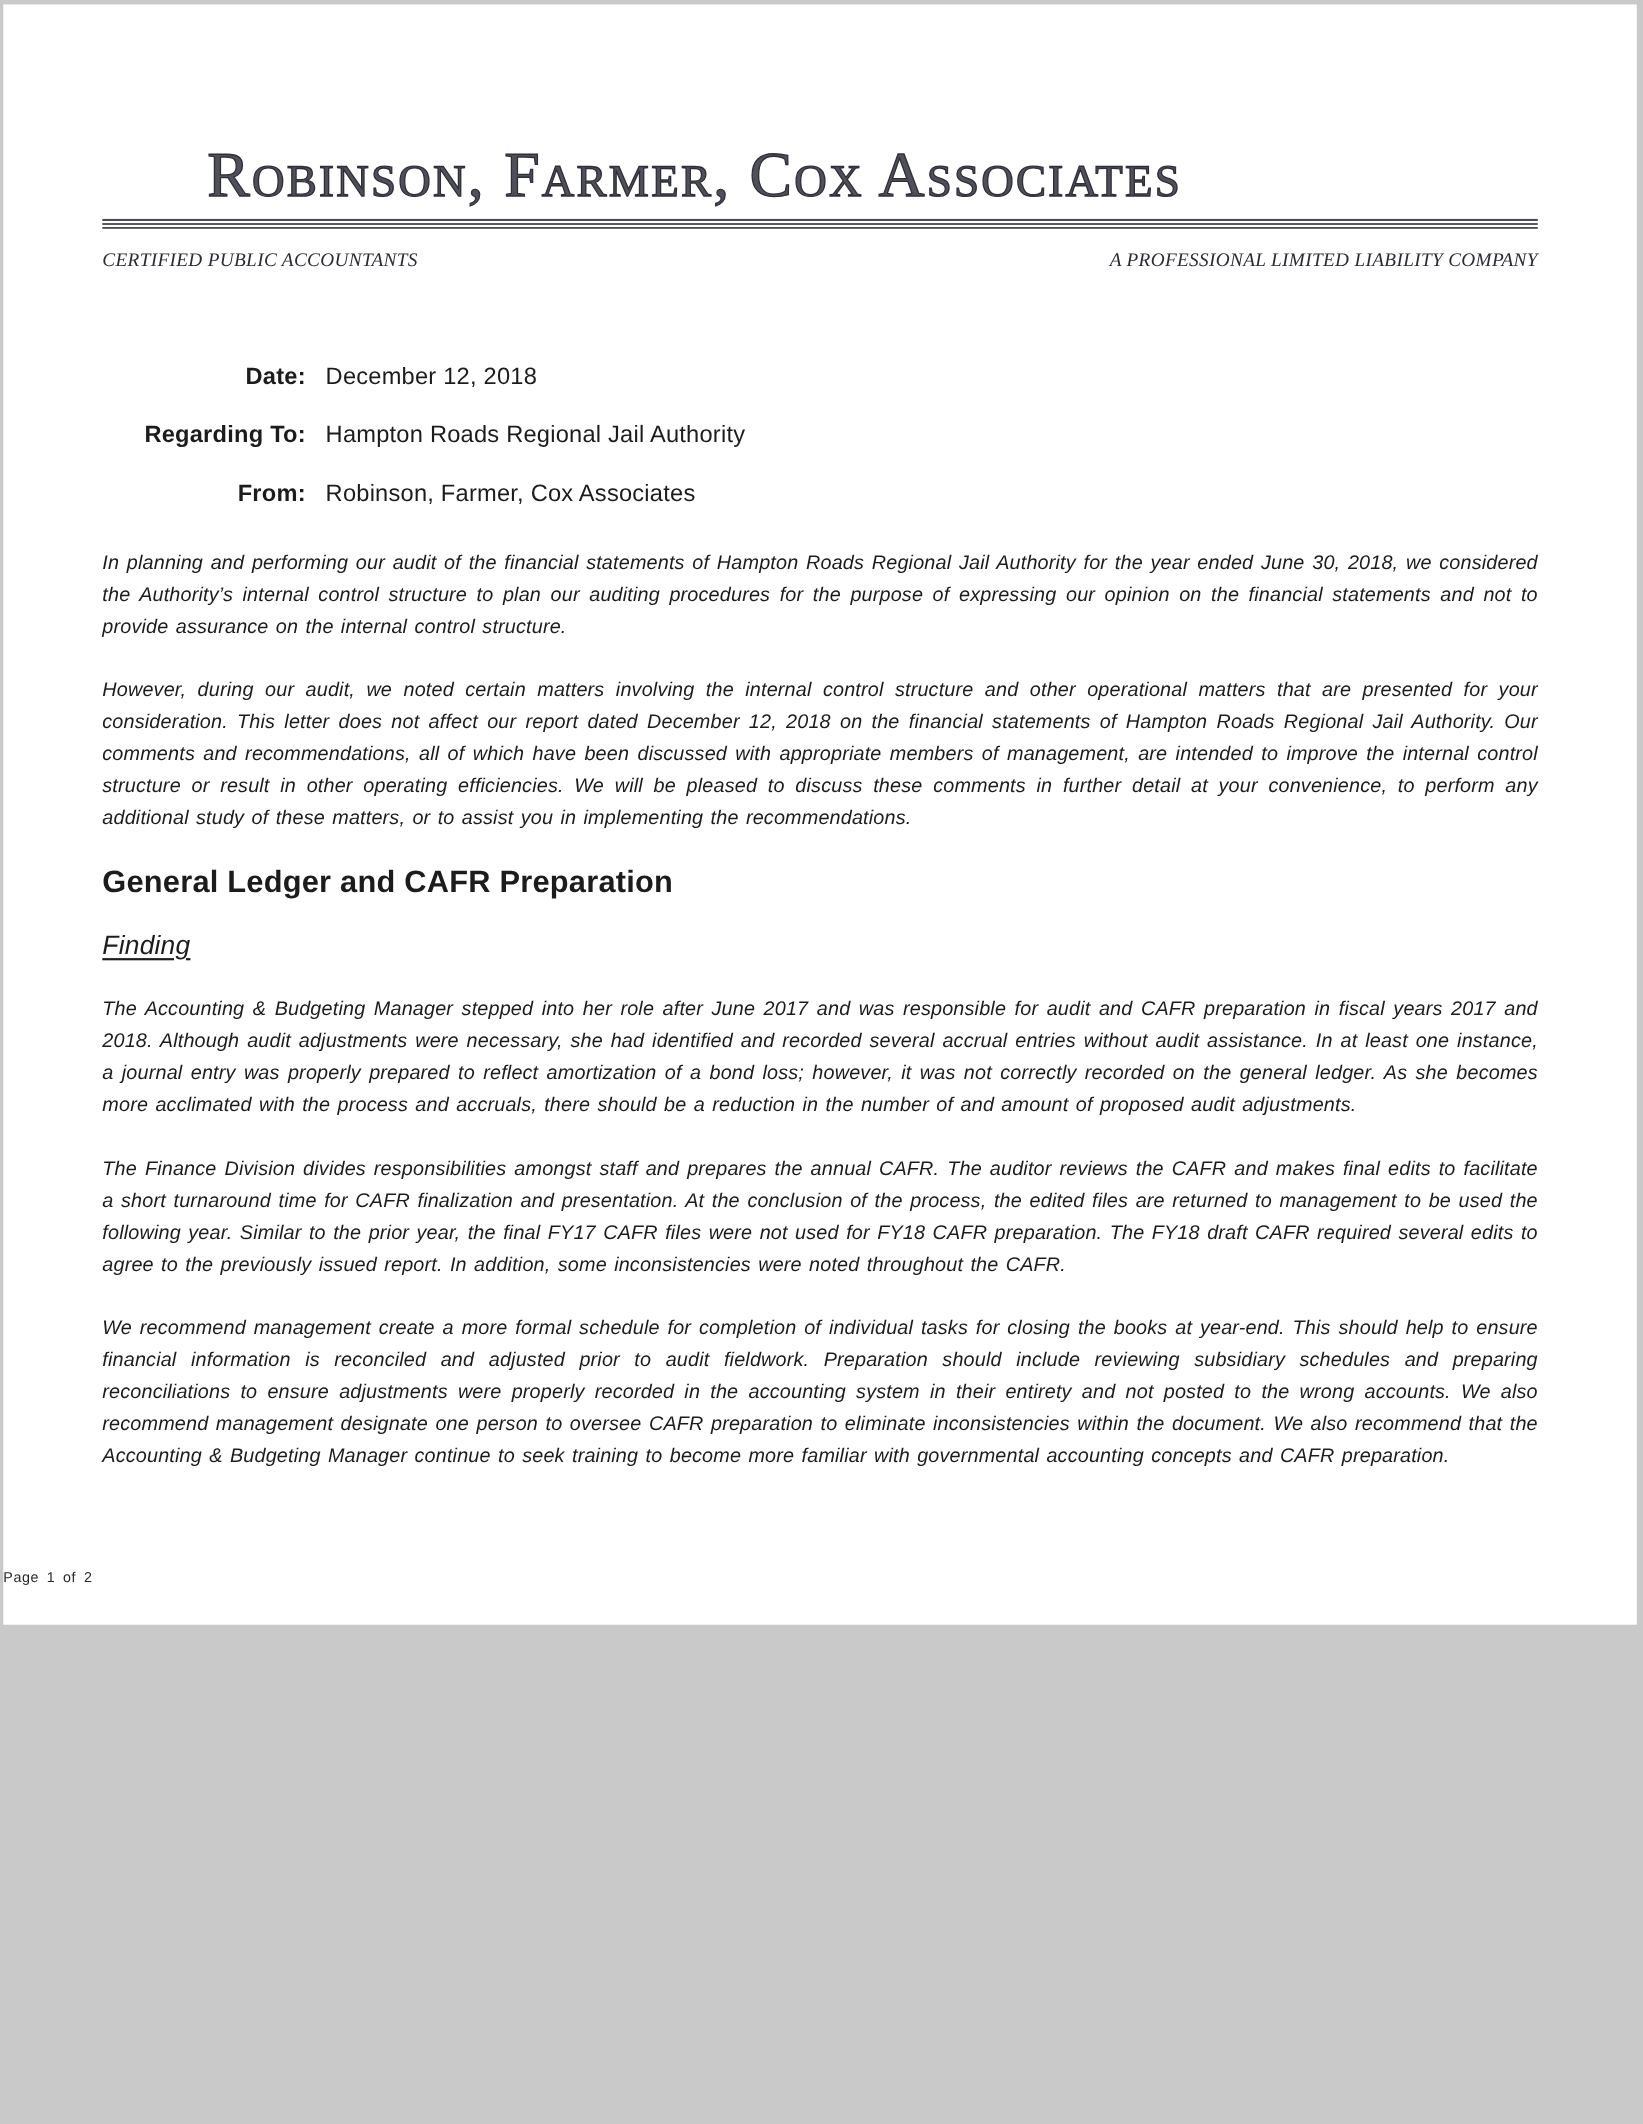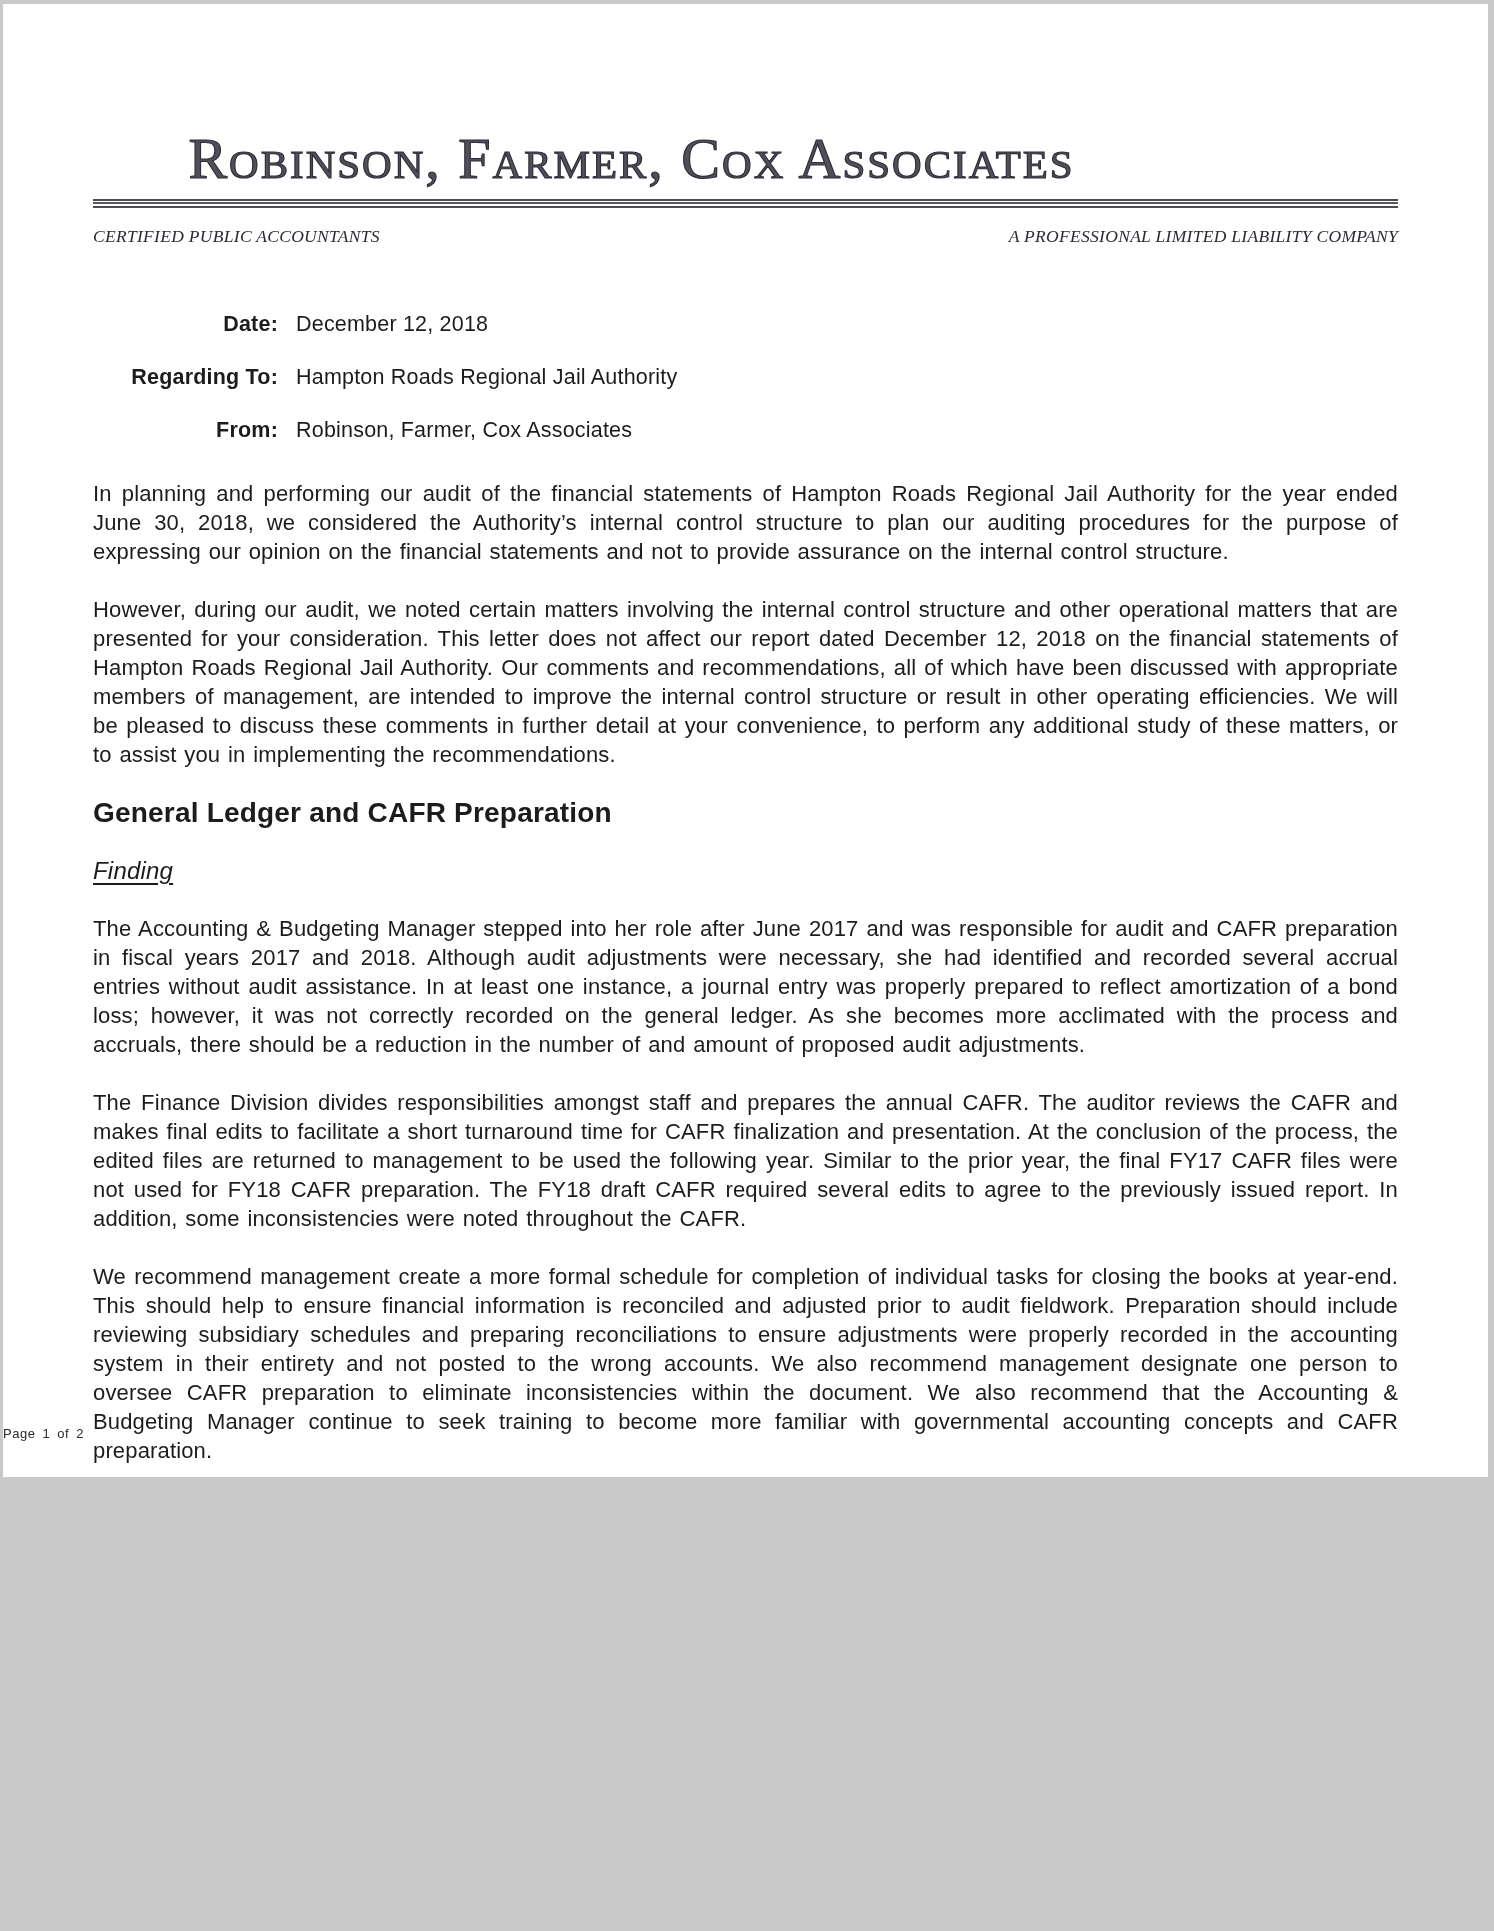--- a/index.html
+++ b/index.html
@@ -61,21 +61,21 @@
     font-family: "Liberation Serif", serif;
     font-style: italic;
     font-size: 17.5px;
     line-height: 24px;
     color: #2b2b33;
     letter-spacing: 0.3px;
   }
 
   
   .memo {
-    margin-top: 62px;
+    margin-top: 80px;
   }
   .memo-row {
     display: flex;
     margin-bottom: 24px;
     font-size: 21.5px;
     line-height: 29px;
   }
   .memo-label {
     width: 185px;
     text-align: right;
@@ -87,26 +87,27 @@
     margin-left: 18px;
     letter-spacing: 0.2px;
   }
 
   
   .body-text {
     margin-top: 34px;
   }
   .para {
     margin: 0 0 29px 0;
-    font-size: 22px;
+    font-size: 18px;
     line-height: 29px;
     text-align: justify;
     letter-spacing: 0.15px;
     word-spacing: 1.5px;
     color: #1c1c1c;
+    font-style: italic;
   }
   .section-heading {
     margin: 4px 0 29px 0;
     font-size: 28px;
     line-height: 29px;
     font-weight: bold;
     text-underline-offset: 4px;
     text-decoration-thickness: 2px;
     letter-spacing: 0.2px;
   }

